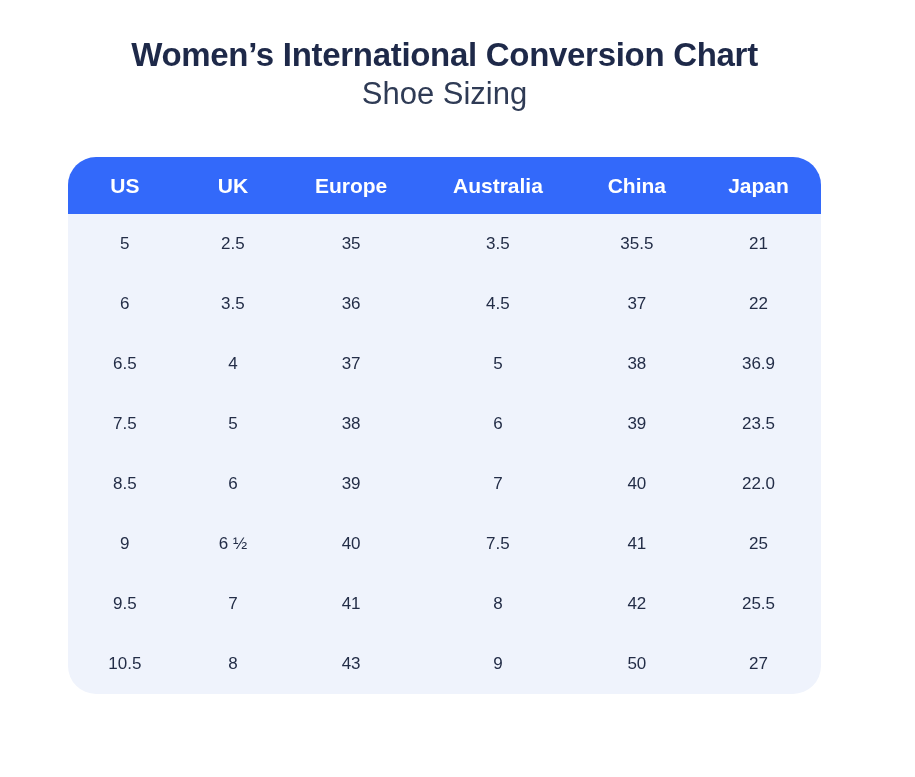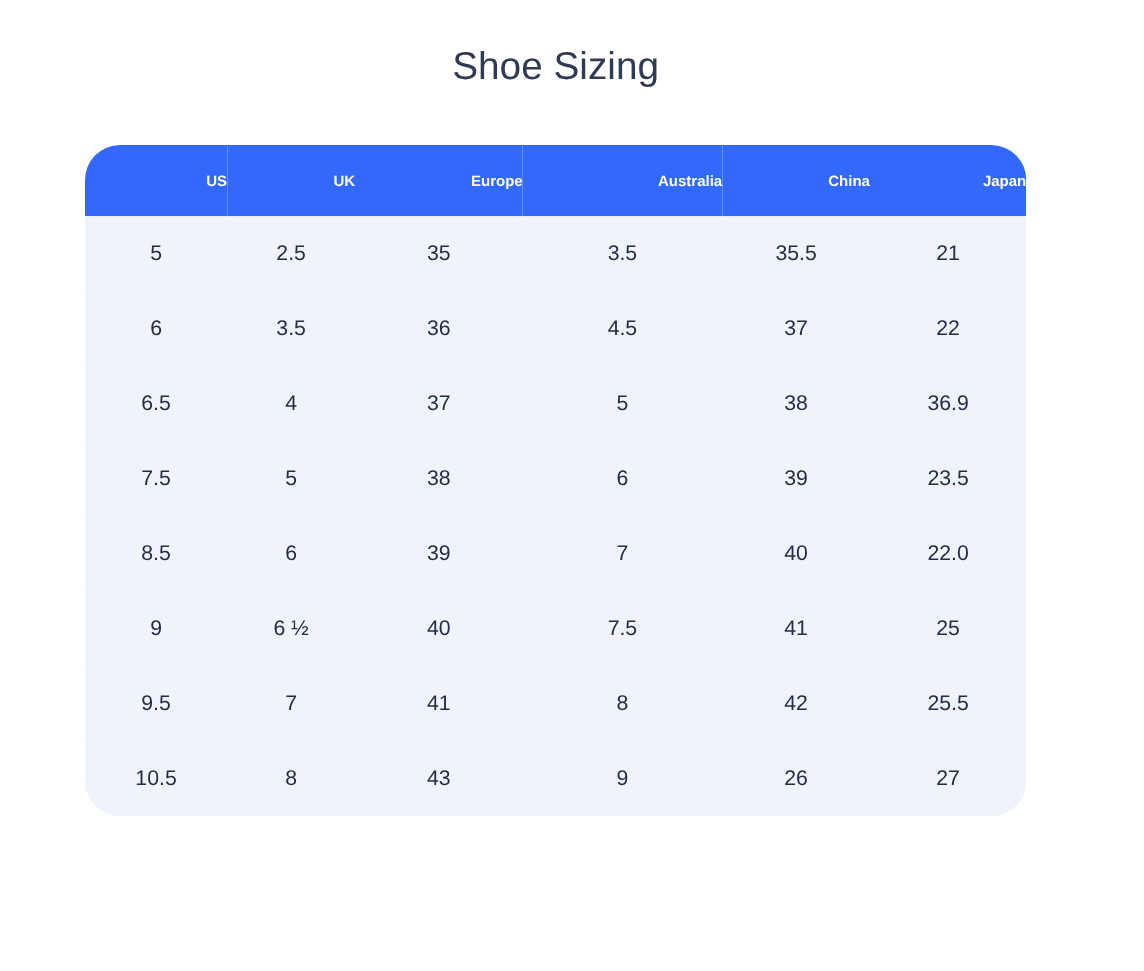--- a/index.html
+++ b/index.html
@@ -53,23 +53,23 @@
   table.conversion col.c2 { width: 17.8%; }
   table.conversion col.c3 { width: 21.2%; }
   table.conversion col.c4 { width: 15.7%; }
   table.conversion col.c5 { width: 16.6%; }
   table.conversion thead tr {
     background: var(--header-bg, #3369fa);
     height: 57px;
   }
   table.conversion th {
     color: var(--header-text, #ffffff);
-    font-size: 12px;
+    font-size: 21px;
     font-weight: 700;
-    text-align: right;
+    text-align: center;
     padding: 0;
   }
   table.conversion tbody {
     background: var(--body-bg, #eff3fc);
   }
   table.conversion td {
     height: 60px;
     text-align: center;
     vertical-align: middle;
     font-size: 17px;
@@ -78,20 +78,21 @@
     border: none;
   }
 </style>
 </head>
 <body>
 
 <div class="page">
   <div class="content">
 
     <div class="heading">
+      <h1 class="title">Women’s International Conversion Chart</h1>
       <h2 class="subtitle">Shoe Sizing</h2>
     </div>
 
     <div class="table-wrap">
       <table class="conversion">
         <colgroup>
           <col class="c0">
             <col class="c1">
             <col class="c2">
             <col class="c3">
@@ -163,21 +164,21 @@
               <td>41</td>
               <td>8</td>
               <td>42</td>
               <td>25.5</td>
             </tr>
             <tr>
               <td>10.5</td>
               <td>8</td>
               <td>43</td>
               <td>9</td>
-              <td>26</td>
+              <td>50</td>
               <td>27</td>
             </tr>
           </tbody>
       </table>
     </div>
 
   </div>
 </div>
 
 </body></html>

